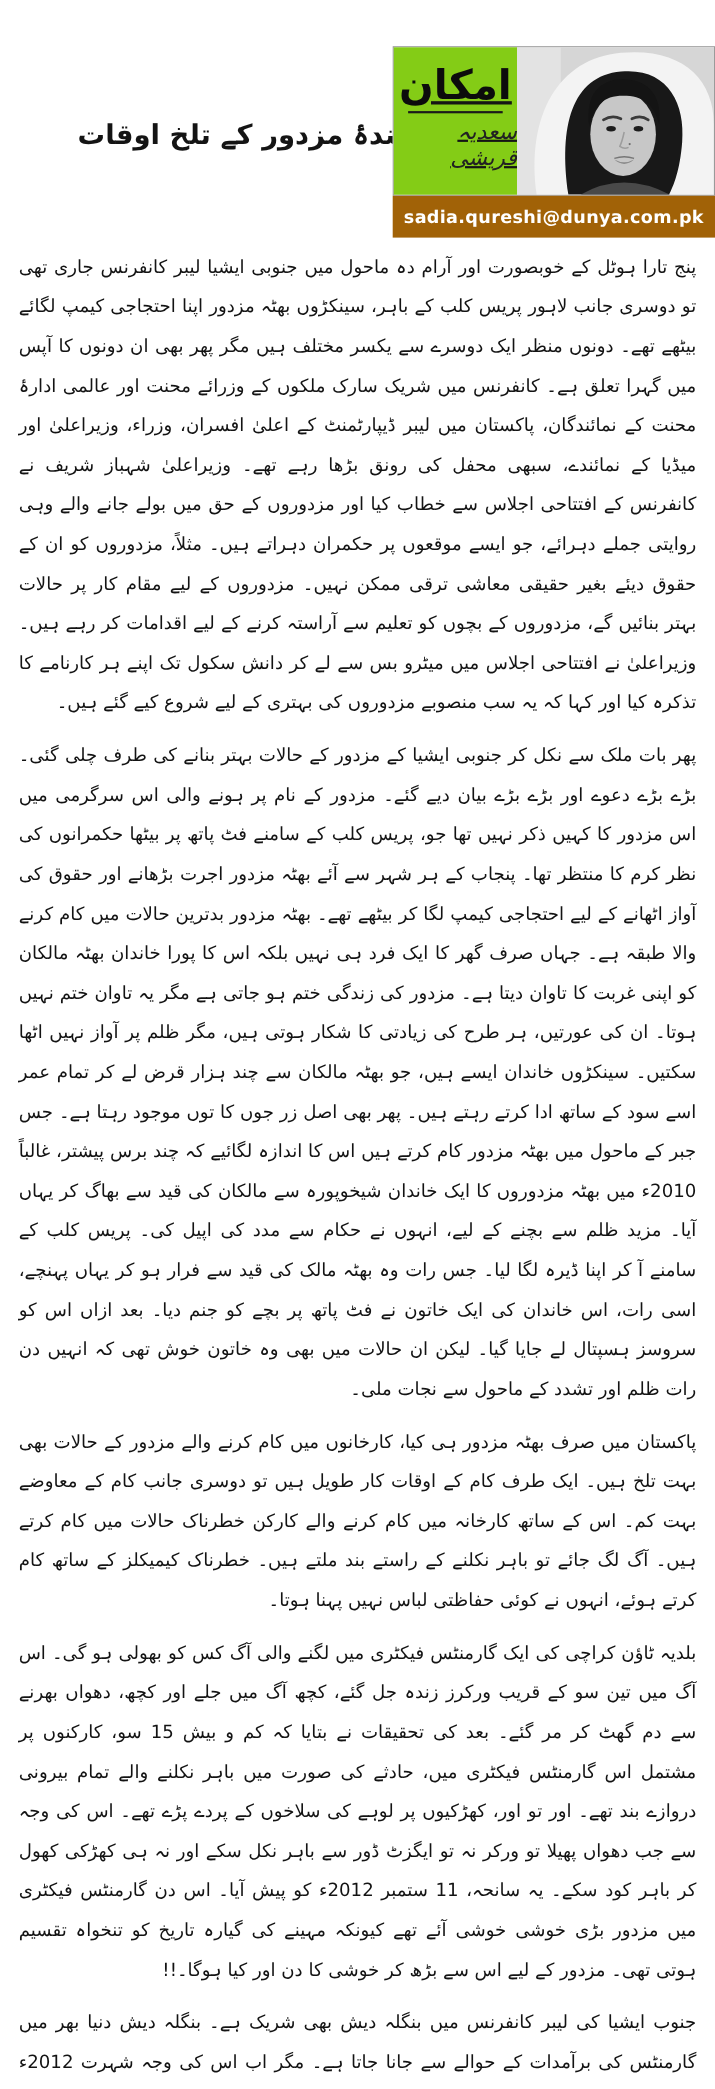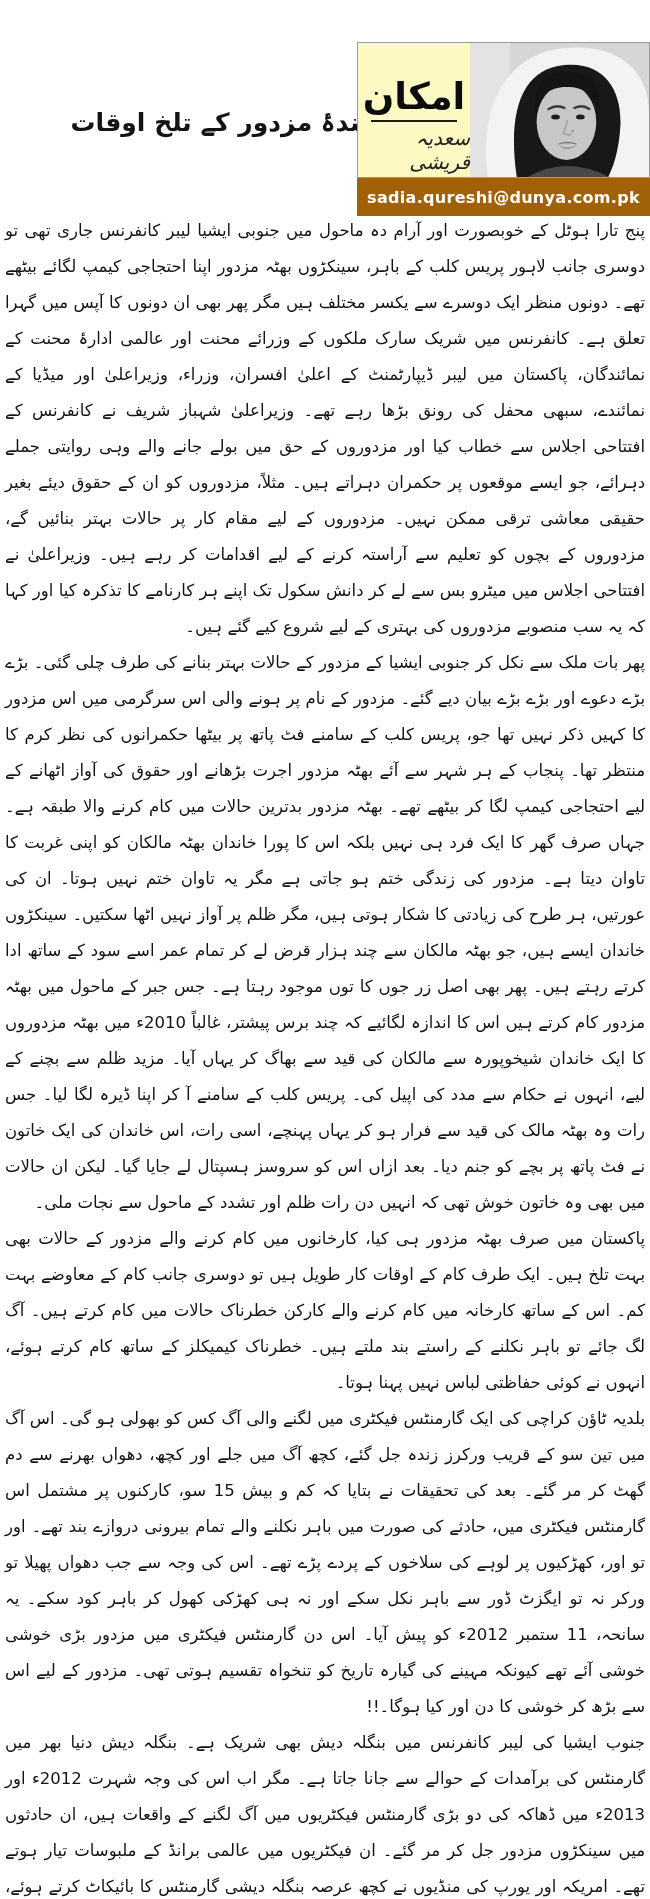--- a/index.html
+++ b/index.html
@@ -45,22 +45,23 @@
     border: 1px solid #9a9a9a;
     box-sizing: border-box;
     background: #ffffff;
   }
   .masthead-box {
     width: 112px;
     display: flex;
     flex-direction: column;
     align-items: center;
     justify-content: flex-end;
-    padding-bottom: 1px;
-    background: #fef9c3;
+    padding-bottom: 20px;
+    background: #84cc16;
+    text-decoration: underline;
   }
   .masthead-title {
     direction: rtl;
     font-size: 37px;
     font-weight: bold;
     line-height: 1.05;
     color: #0c0c0c;
   }
   .masthead-divider {
     width: 86px;
@@ -95,21 +96,21 @@
   
   .article-body {
     direction: rtl;
     padding: 8px 5px 0 5px;
     font-size: 16.5px;
     line-height: 36px;
     text-align: justify;
     color: #131313;
   }
   .article-body p {
-    margin: 0;
+    margin: 12px;
   }
 </style>
 </head>
 <body>
 
 <div class="page">
 
   <div class="header">
 
     <h1 class="article-title">بندۂ مزدور کے تلخ اوقات</h1>

